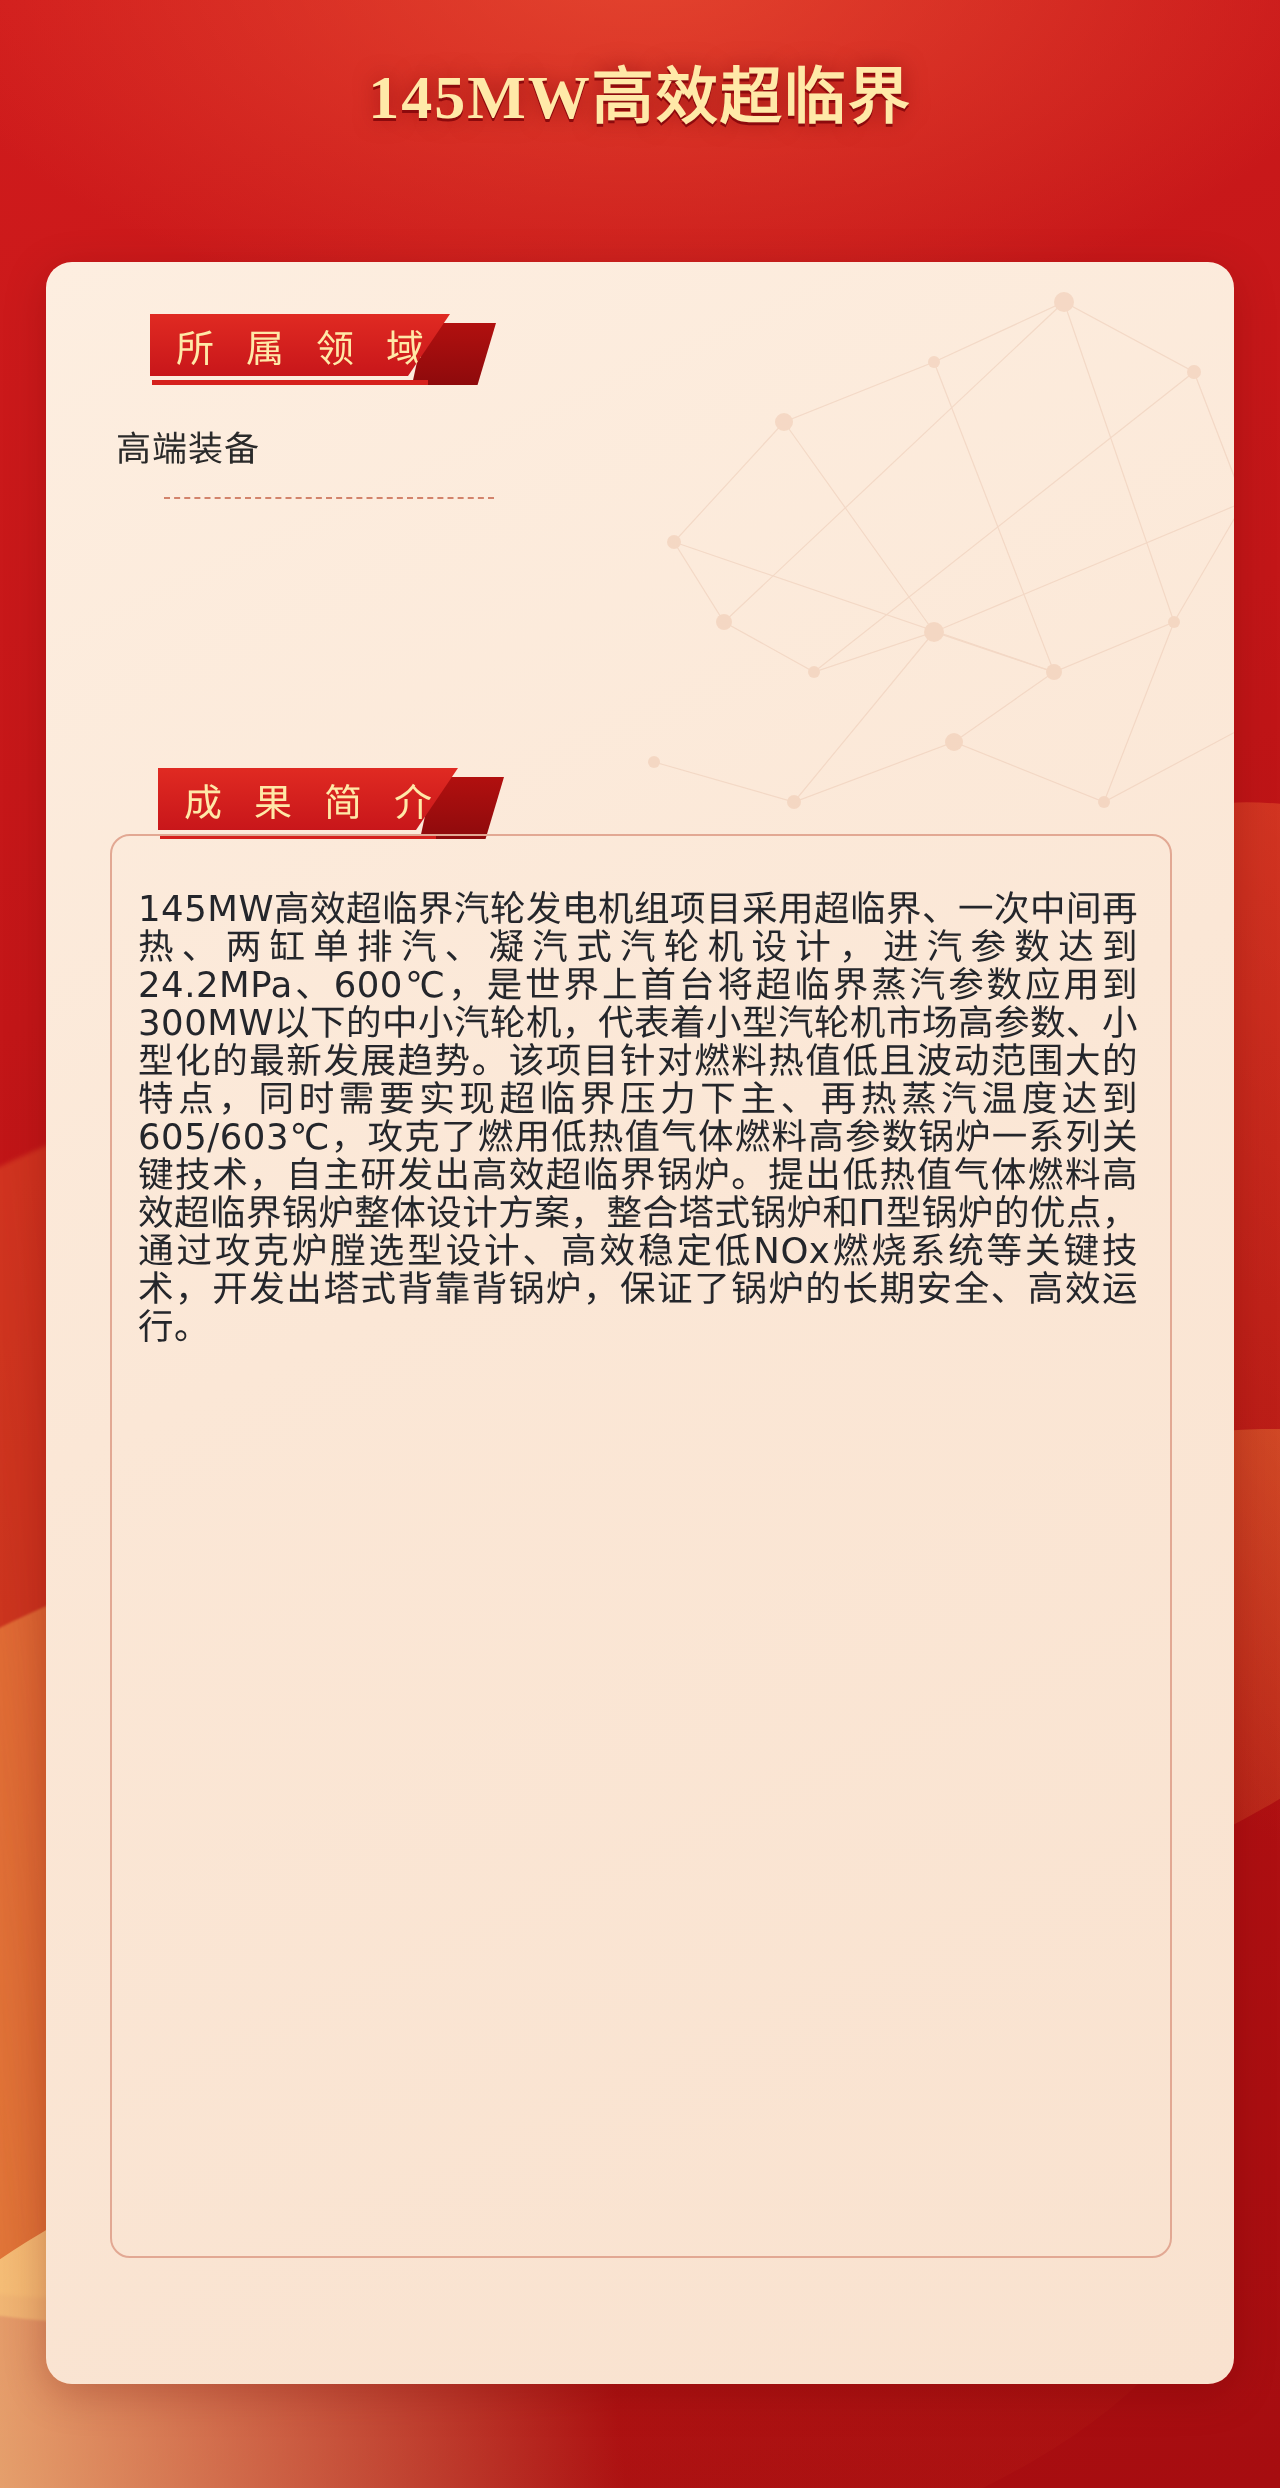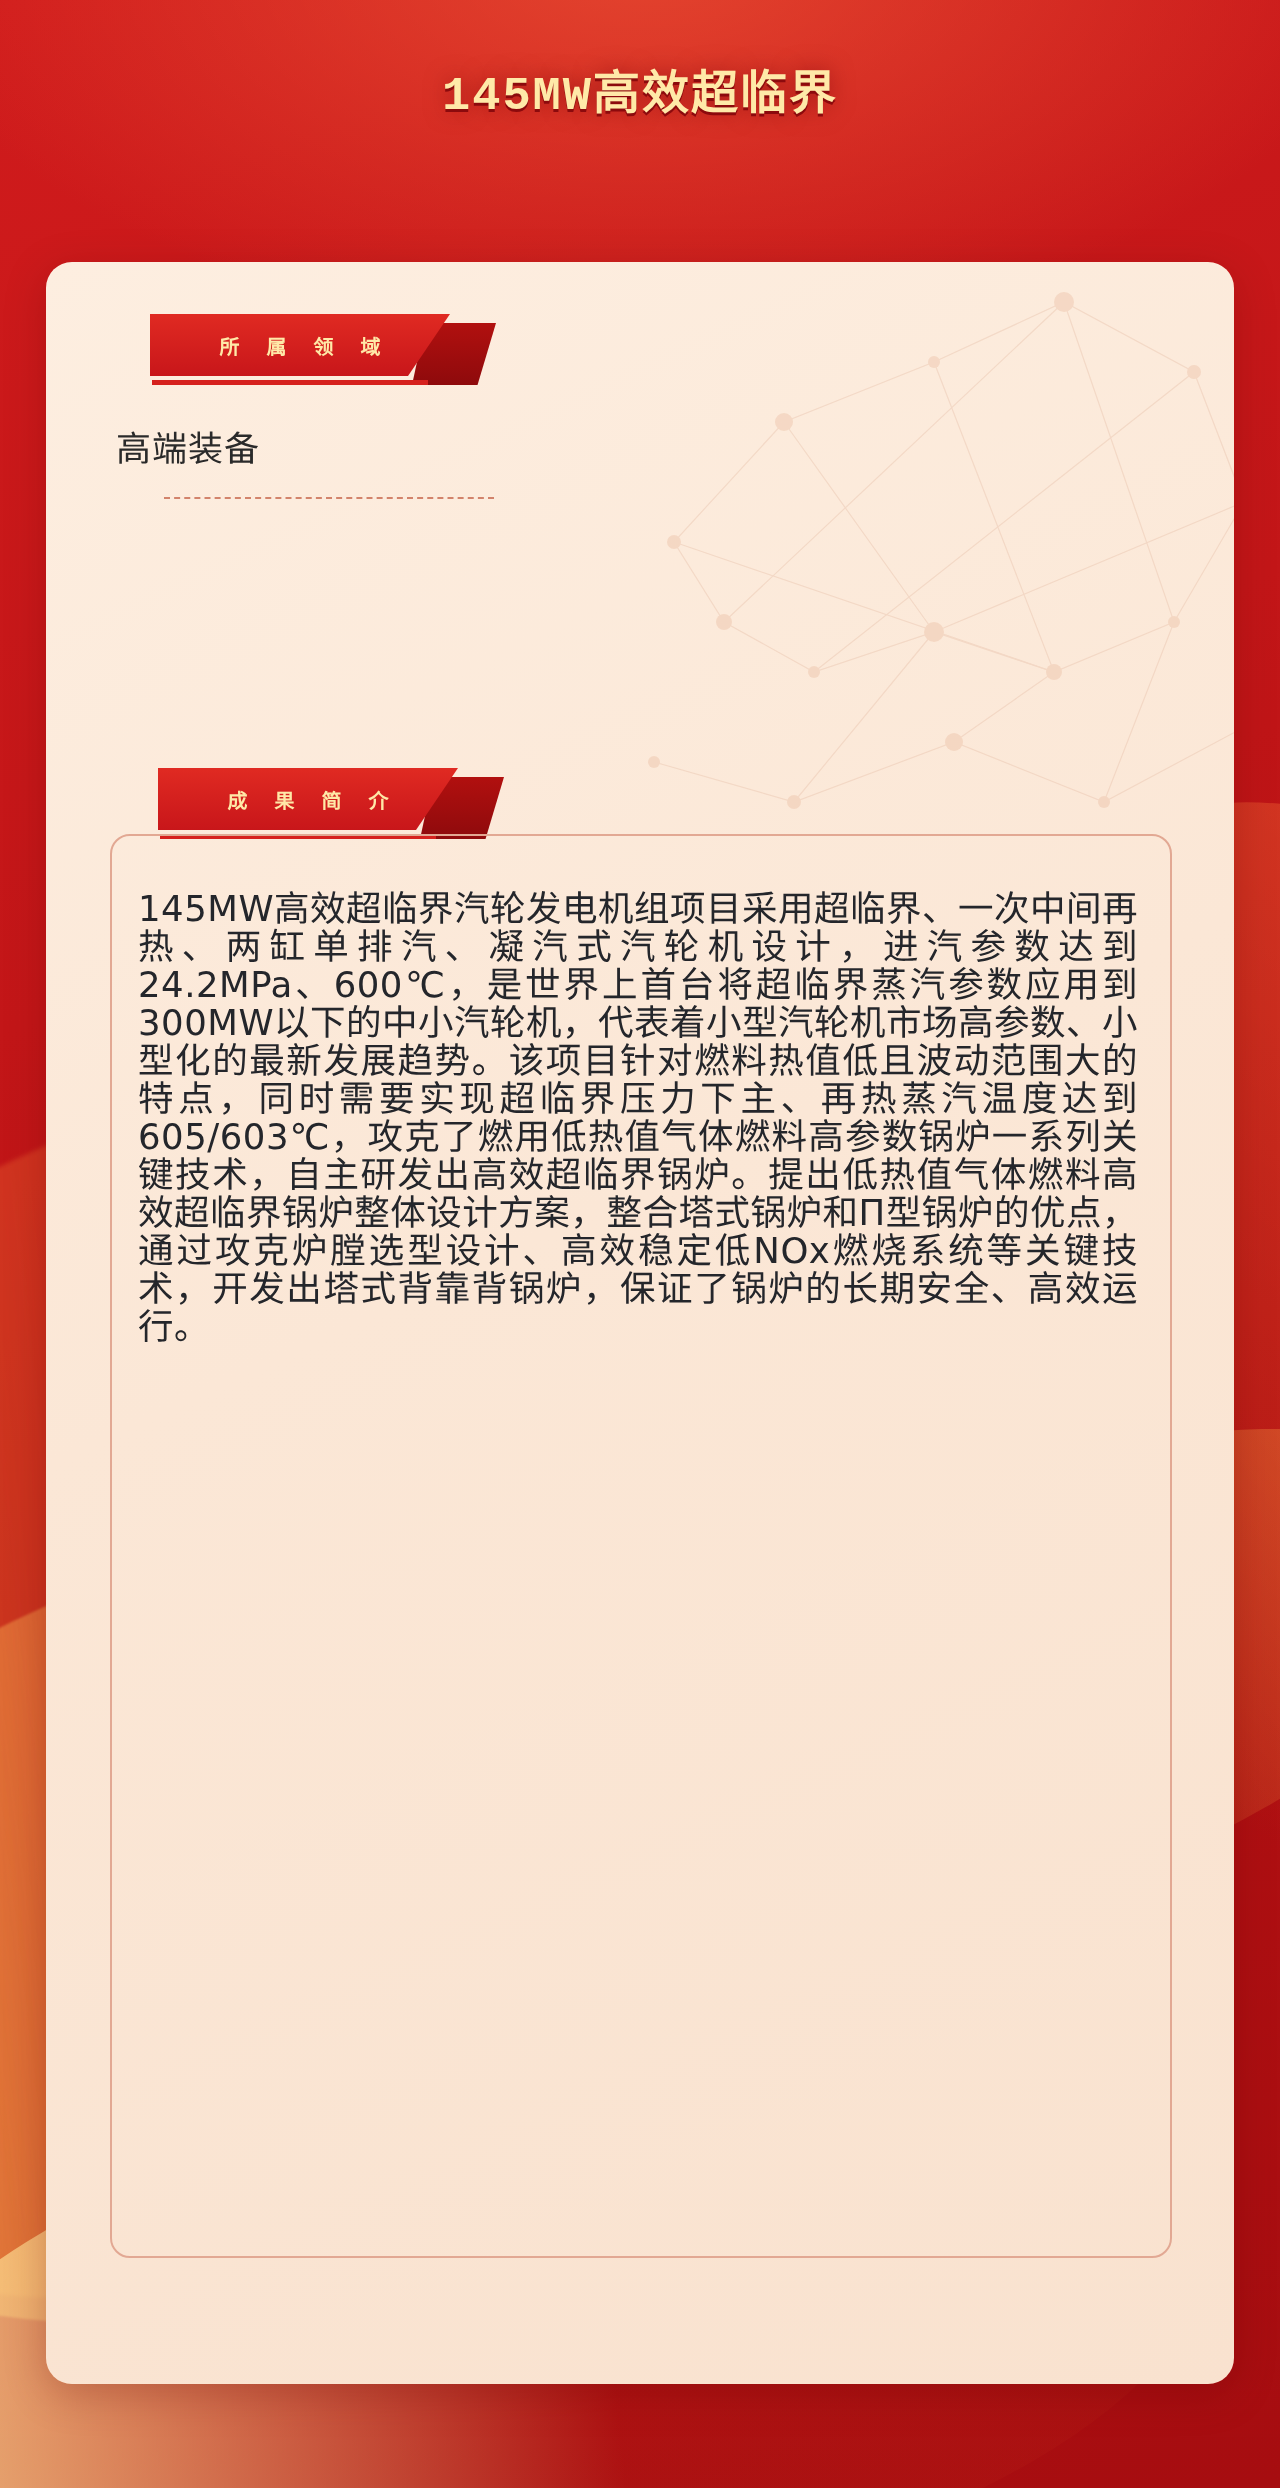--- a/index.html
+++ b/index.html
@@ -76,23 +76,23 @@
   
   .title-block {
     position: absolute;
     top: 56px;
     left: 0;
     width: 100%;
     text-align: center;
     z-index: 5;
   }
   .title-line {
-    font-family: Liberation Mono, monospace;
+    font-family: Liberation Serif, serif;
     font-weight: bold;
-    font-size: 47px;
+    font-size: 62px;
     line-height: 82px;
     letter-spacing: 2px;
     color: #ffe9a8;
     text-shadow: 0 3px 0 #8c0a0d, 0 0 22px rgba(120,5,10,0.55);
     white-space: nowrap;
   }
 
   
   .card {
     position: absolute;
@@ -130,22 +130,22 @@
     left: 0; top: 0;
     width: 300px; height: 62px;
     background: linear-gradient(180deg, #e02a22 0%, #c8161a 100%);
     clip-path: polygon(0 0, 100% 0, 86% 100%, 0 100%);
     display: flex;
     align-items: center;
     justify-content: center;
   }
   .banner .bar-text {
     font-family: "DejaVu Sans", sans-serif;
-    font-weight: bold;
-    font-size: 20px;
+    font-weight: normal;
+    font-size: 38px;
     letter-spacing: 10px;
     color: #ffe9a8;
     text-indent: 10px;
   }
   .banner .fold {
     position: absolute;
     left: 262px; top: 9px;
     width: 84px; height: 62px;
     background: linear-gradient(180deg, #b1100f 0%, #8e0a0c 100%);
     clip-path: polygon(16% 0, 100% 0, 78% 100%, 0 100%);

